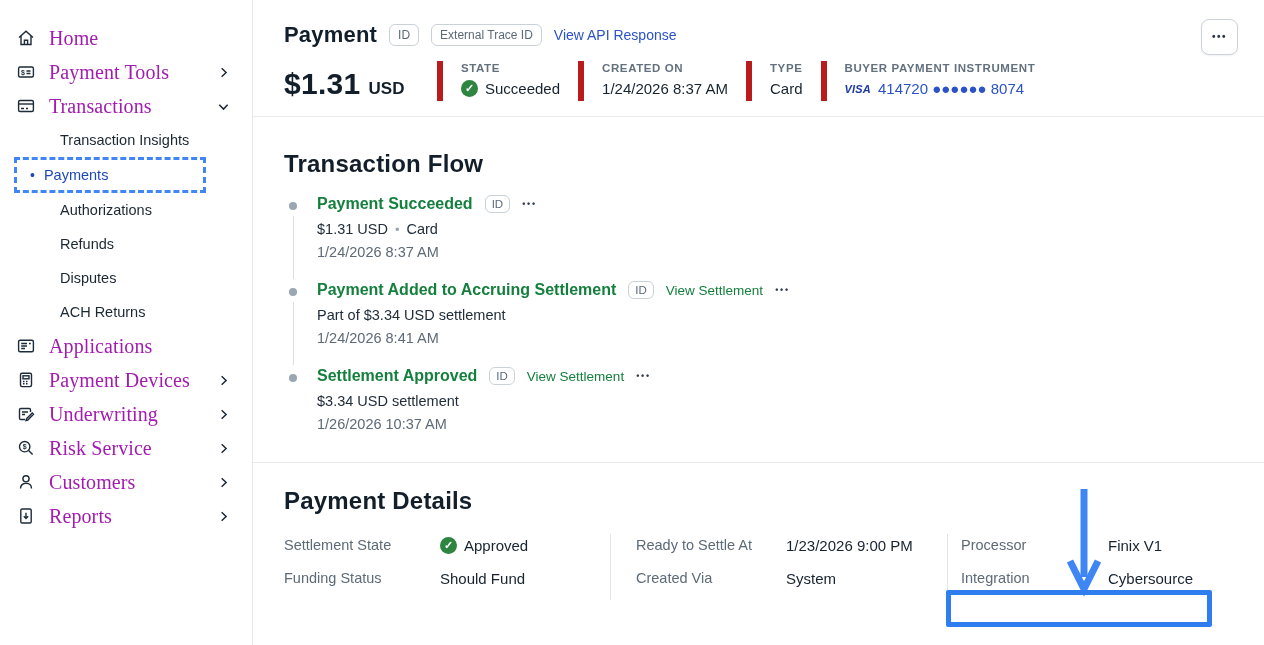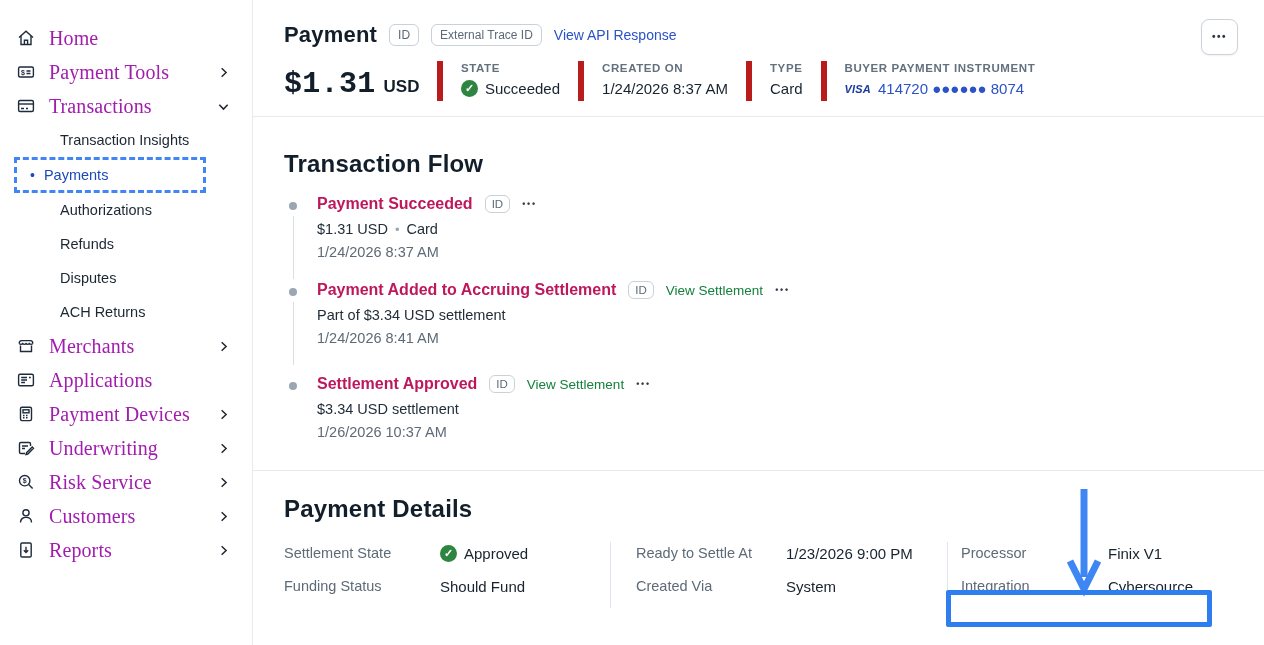--- a/index.html
+++ b/index.html
@@ -24,41 +24,41 @@
   .header-row{display:flex;align-items:center;gap:12px;padding-top:22px;}
   .page-title{font-size:22px;font-weight:800;color:#121e2a;letter-spacing:.2px;}
   .chip{border:1px solid #c9d1d9;border-radius:6px;padding:3px 8px;font-size:12px;color:#5c6a78;background:#fff;line-height:1.2;}
   .link{color:#2b52c6;font-size:14px;font-weight:500;cursor:pointer;text-decoration:none;}
   .kebab-btn{position:absolute;top:19px;right:26px;width:37px;height:36px;border:1px solid #ccd3db;border-radius:8px;background:#fff;
              display:flex;align-items:center;justify-content:center;box-shadow:0 1px 2px rgba(16,24,40,.06);cursor:pointer;}
   .kebab{font-size:10px;letter-spacing:1.5px;color:#2b3642;font-weight:700;line-height:1;}
 
   .summary{display:flex;align-items:stretch;margin-top:13px;}
   .amount-wrap{display:flex;align-items:baseline;gap:8px;width:153px;box-sizing:border-box;padding-top:6px;}
-  .amount{font-size:30px;font-weight:800;color:#121e2a;letter-spacing:.3px;font-family:Liberation Mono, monospace;}
+  .amount{font-size:30px;font-weight:800;color:#121e2a;letter-spacing:.3px;}
   .currency{font-size:17px;font-weight:700;color:#121e2a;}
   .sum-col{border-left:6px solid #b91c1c;padding:1px 18px 0 18px;}
   .sum-label{font-size:11.5px;letter-spacing:.6px;color:#63707e;font-weight:600;}
   .sum-value{margin-top:6px;font-size:15px;font-weight:500;color:#17232f;display:flex;align-items:center;gap:7px;}
   .check{width:17px;height:17px;border-radius:50%;background:#2e8540;color:#fff;font-size:11px;font-weight:700;
          display:flex;align-items:center;justify-content:center;flex:none;}
   .visa{font-style:italic;font-weight:800;font-size:11px;color:#1a3a9e;letter-spacing:.2px;}
   .card-link{color:#2b52c6;font-weight:500;font-size:15px;cursor:pointer;}
 
   .divider{border:none;border-top:1px solid #e8ebee;margin:15px 0 0 0;}
 
   .section-title{font-size:24px;font-weight:800;color:#121e2a;margin:33px 0 0 0;letter-spacing:.2px;}
 
   .timeline{margin-top:17px;}
   .tf-item{position:relative;padding-left:33px;padding-bottom:21px;}
-  .tf-item:last-child{padding-bottom:0;margin-top:8px;}
+  .tf-item:last-child{padding-bottom:0;}
   .dot{position:absolute;left:5px;top:7px;width:8px;height:8px;border-radius:50%;background:#9aa6b2;}
   .tf-item:not(:last-child)::after{content:"";position:absolute;left:8.5px;top:21px;height:calc(100% - 23px);width:1.5px;background:#d9dee3;}
   .tf-title-row{display:flex;align-items:center;gap:12px;}
-  .tf-title{font-size:16px;font-weight:700;color:#be185d;}
+  .tf-title{font-size:16px;font-weight:700;color:#15803d;}
   .chip-sm{border:1px solid #c9d1d9;border-radius:6px;padding:2px 6px;font-size:11.5px;color:#5c6a78;background:#fff;cursor:pointer;}
   .tf-link{color:#15803d;font-size:13.5px;font-weight:500;cursor:pointer;}
   .tf-kebab{font-size:9px;letter-spacing:1.8px;color:#323c48;font-weight:700;cursor:pointer;}
   .tf-line{margin-top:8px;font-size:14.5px;color:#222e3a;}
   .tf-date{margin-top:7px;font-size:14.5px;color:#5d6a77;}
   .sep-dot{color:#9aa6b2;margin:0 7px;font-size:13px;}
 
   .details{display:flex;margin-top:19px;}
   .d-col{box-sizing:border-box;}
   .d-col1{width:326px;}
@@ -131,31 +131,20 @@
     <div class="sub-item">
       <span>Refunds</span>
     </div>
     <div class="sub-item">
       <span>Disputes</span>
     </div>
     <div class="sub-item">
       <span>ACH Returns</span>
     </div>
 
-    <div class="nav-item">
-      <svg class="icn" viewBox="0 0 20 20" fill="none" stroke="currentColor" stroke-width="1.4">
-        <path d="M3.2 7.5 C3.2 5.5 4.2 4.6 5.5 4.6 H14.5 C15.8 4.6 16.8 5.5 16.8 7.5"></path>
-        <path d="M3.2 7.5 Q5 9.3 6.7 7.5 Q8.3 9.3 10 7.5 Q11.7 9.3 13.3 7.5 Q15 9.3 16.8 7.5"></path>
-        <path d="M4.5 9.5 V15.5 H15.5 V9.5"></path>
-      </svg>
-      <span class="nav-label">Merchants</span>
-      <svg class="chev" viewBox="0 0 14 14" fill="none" stroke="currentColor" stroke-width="1.6">
-        <path d="M5 2.5 L9.8 7 L5 11.5"></path>
-      </svg>
-    </div>
 
     <div class="nav-item">
       <svg class="icn" viewBox="0 0 20 20" fill="none" stroke="currentColor" stroke-width="1.4">
         <rect x="2.6" y="4.2" width="14.8" height="11.6" rx="1.5"></rect>
           <path d="M5.2 7.5 H11 M5.2 10 H11 M5.2 12.5 H9"></path>
           <path d="M13 7.5 H14.8"></path>
       </svg>
       <span class="nav-label">Applications</span>
     </div>
 

